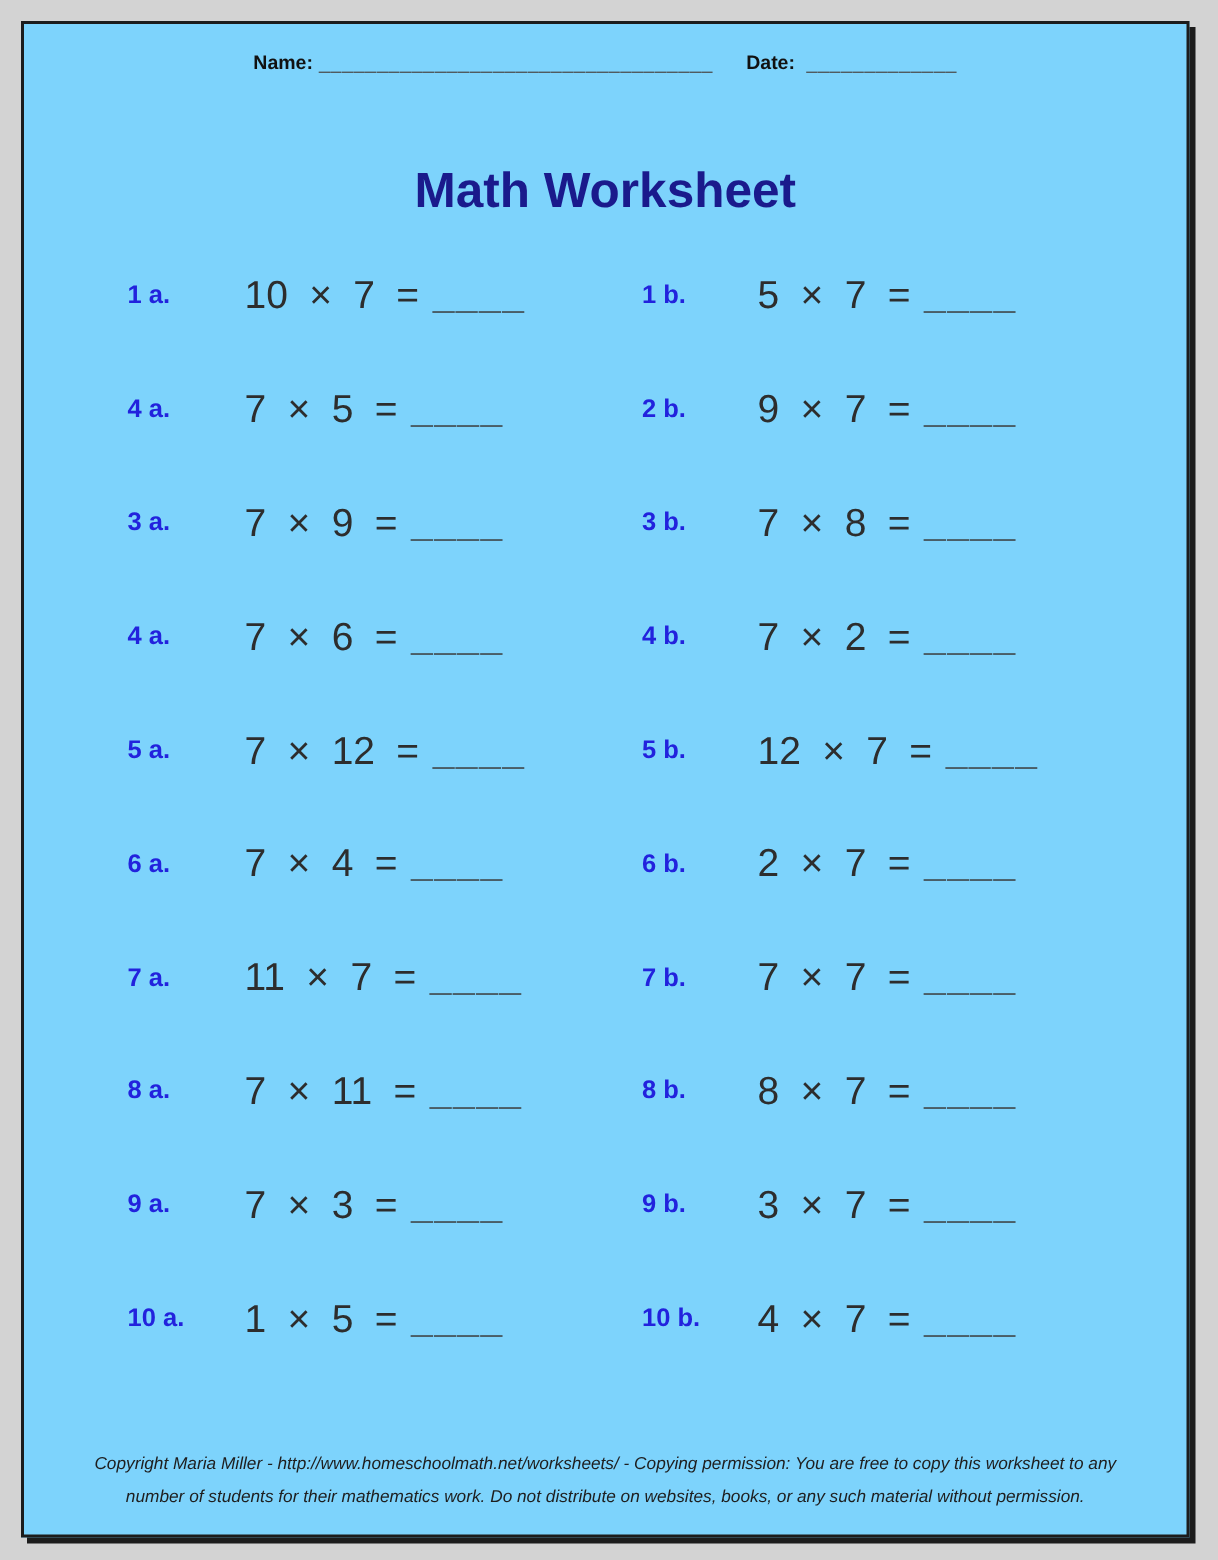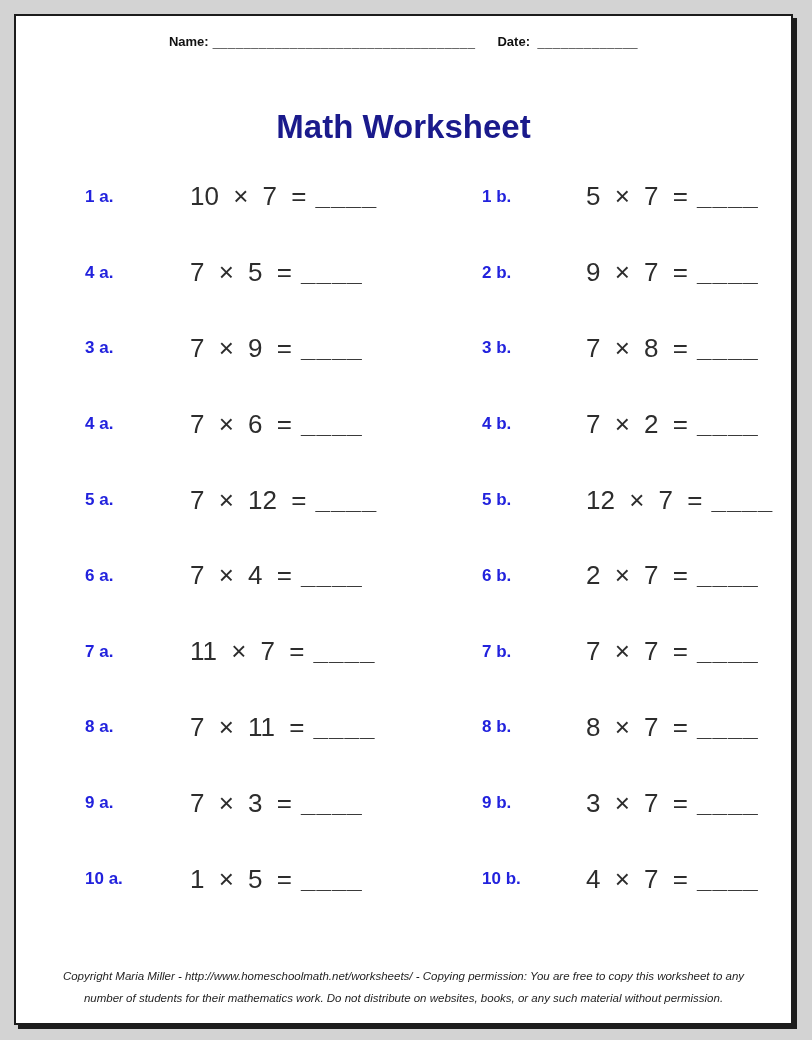--- a/index.html
+++ b/index.html
@@ -10,21 +10,21 @@
     background: #d3d3d3;
     font-family: "Liberation Sans", sans-serif;
     overflow: hidden;
   }
   .page {
     position: absolute;
     left: 14px;
     top: 14px;
     width: 779px;
     height: 1011px;
-    background: #ffffff;
+    background: #7dd3fc;
     border: 2px solid #1c1c1c;
     box-shadow: 4px 4px 0 #1c1c1c;
     box-sizing: border-box;
   }
   .header-row {
     position: absolute;
     top: 18px;
     left: 0;
     width: 100%;
     display: flex;
@@ -59,21 +59,20 @@
     position: absolute;
     top: 143px;
     left: 69px;
     right: 10px;
   }
   .prow {
     display: grid;
     grid-template-columns: 78px 265px 77px auto;
     align-items: center;
     height: 75.8px;
-    gap: 27px;
   }
   .plabel {
     font-size: 17px;
     font-weight: bold;
     color: #2222dd;
     white-space: nowrap;
   }
   .pexpr {
     font-size: 26px;
     color: #2d2d2d;

